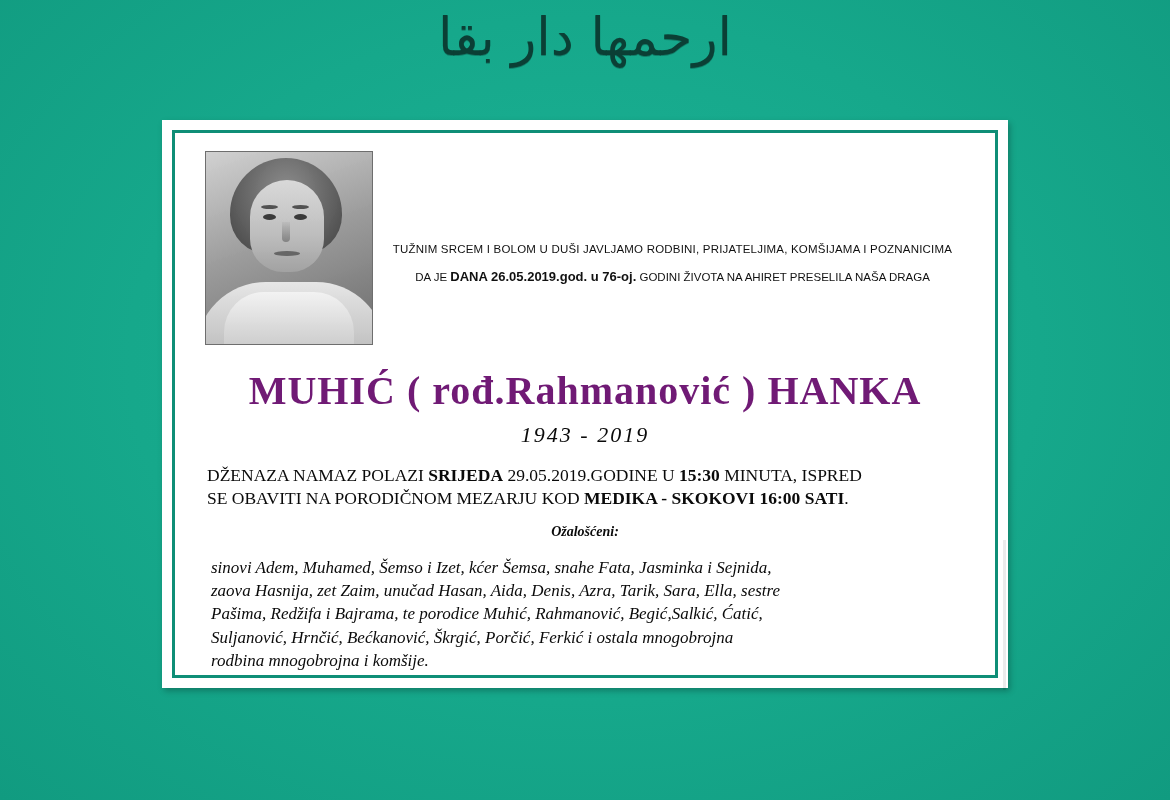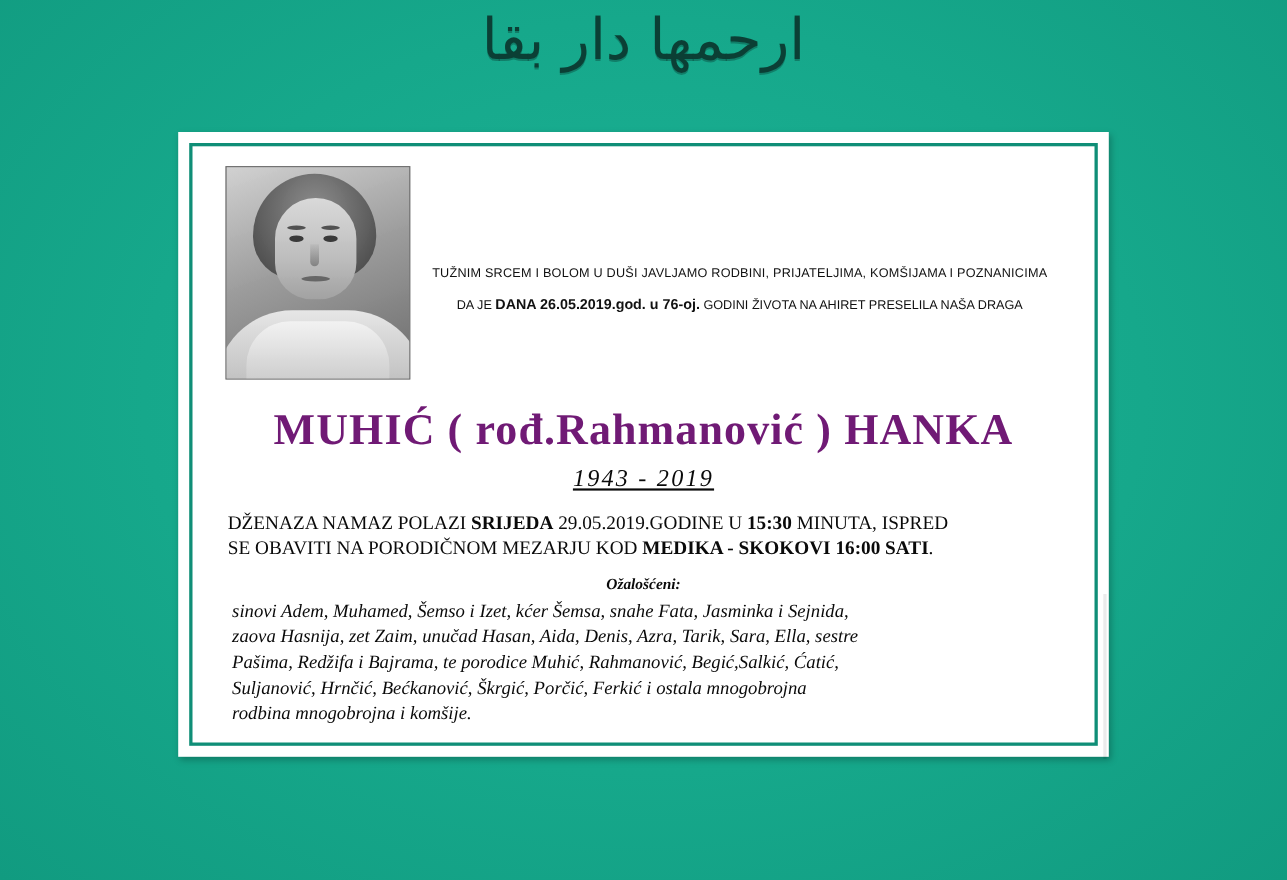--- a/index.html
+++ b/index.html
@@ -201,21 +201,20 @@
     color: #701a75;
     white-space: nowrap;
   }
   #life-years {
     font-family: "Liberation Serif", serif;
     font-style: italic;
     font-size: 22px;
     letter-spacing: 2px;
     margin-top: 8px;
     color: #0a0a0a;
-    text-decoration: underline;
   }
 
   
   #funeral-details {
     margin-top: 16px;
     font-family: "Liberation Serif", serif;
     font-size: 17.5px;
     line-height: 1.32;
     color: #0a0a0a;
     text-align: left;
@@ -227,21 +226,21 @@
   #mourners-title {
     text-align: center;
     font-family: "Liberation Serif", serif;
     font-style: italic;
     font-weight: bold;
     font-size: 14px;
     margin-top: 14px;
     color: #0a0a0a;
   }
   #mourners-text {
-    margin-top: 4px;
+    margin-top: 16px;
     font-family: "Liberation Serif", serif;
     font-style: italic;
     font-size: 17px;
     line-height: 1.36;
     color: #0a0a0a;
     text-align: left;
     padding-left: 6px;
   }
   #mourners-text div { white-space: nowrap; }
 

